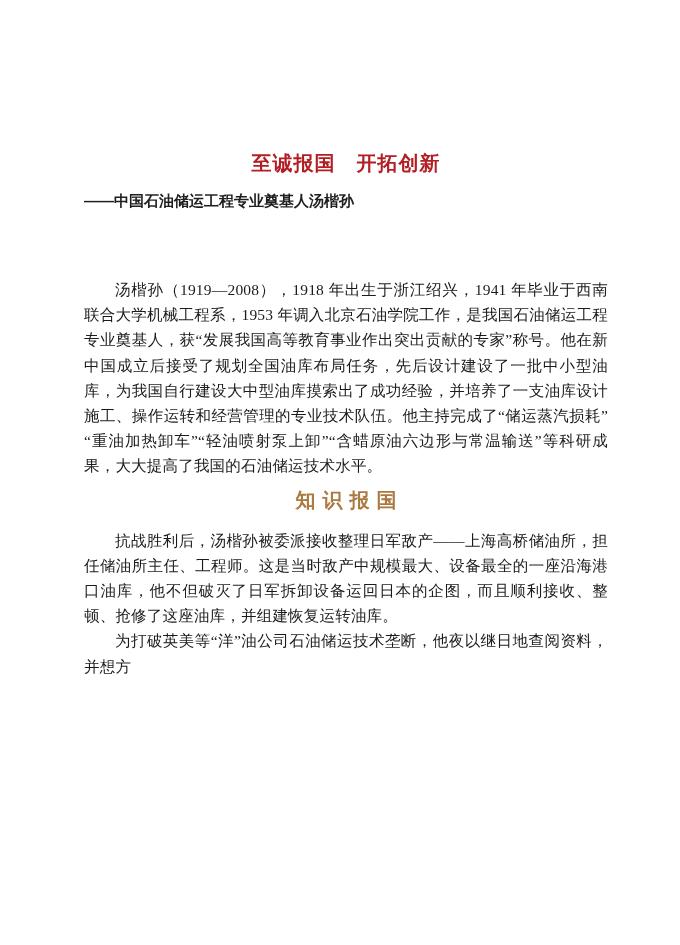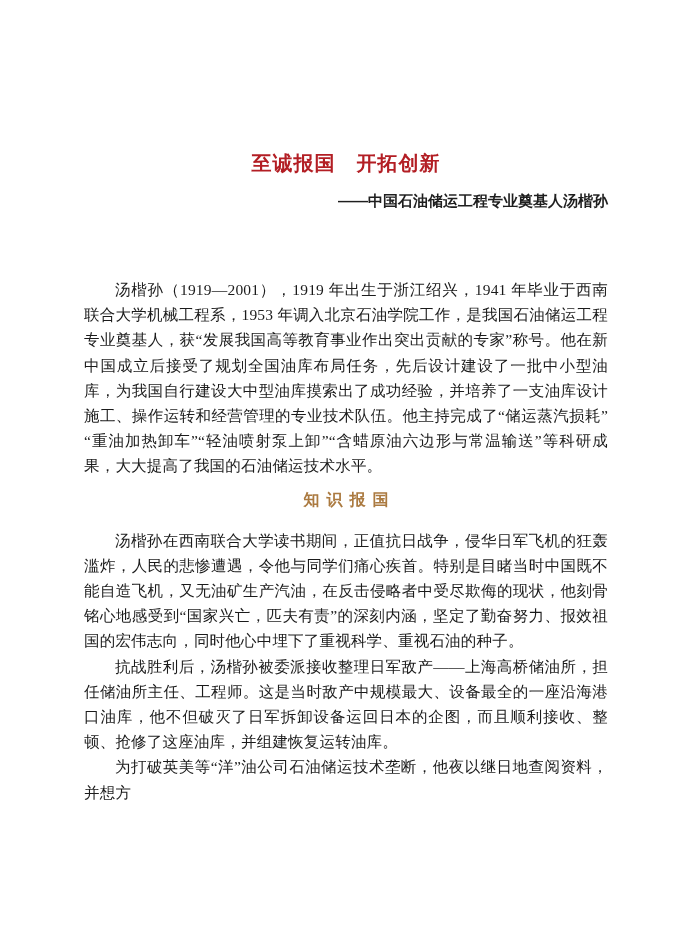--- a/index.html
+++ b/index.html
@@ -28,56 +28,54 @@
     text-align: center;
     font-size: 20px;
     line-height: 1.3;
     font-weight: bold;
     letter-spacing: 1px;
     color: var(--title, #b31e24);
     font-family: "Liberation Serif", "DejaVu Serif", serif;
   }
   .subtitle {
     margin-top: 15px;
-    text-align: right;
     font-size: 15px;
     line-height: 20px;
     font-weight: bold;
     color: #1e1e1e;
     font-family: "Liberation Sans", "DejaVu Sans", sans-serif;
   }
   .body-para {
     margin: 0;
     font-size: 15.5px;
     line-height: 25.2px;
     letter-spacing: 0.2px;
     text-align: justify;
     text-indent: 2em;
   }
   .intro {
     margin-top: 66px;
   }
   .section-heading {
     margin: 9px 0 16px 0;
     text-align: center;
-    font-size: 16px;
+    font-size: 20px;
     line-height: 24px;
     font-weight: bold;
     letter-spacing: 7px;
     text-indent: 7px; 
     color: var(--heading, #ab7a40);
     font-style: normal;
   }
 </style>
 </head>
 <body>
 
 <div class="page">
   <div class="content">
     <h1 class="title">至诚报国　开拓创新</h1>
     <div class="subtitle">——中国石油储运工程专业奠基人汤楷孙</div>
-    <p class="body-para intro">汤楷孙（1919—2001），1919 年出生于浙江绍兴，1941 年毕业于西南联合大学机械工程系，1953 年调入北京石油学院工作，是我国石油储运工程专业奠基人，获“发展我国高等教育事业作出突出贡献的专家”称号。他在新中国成立后接受了规划全国油库布局任务，先后设计建设了一批中小型油库，为我国自行建设大中型油库摸索出了成功经验，并培养了一支油库设计施工、操作运转和经营管理的专业技术队伍。他主持完成了“储运蒸汽损耗”“重油加热卸车”“轻油喷射泵上卸”“含蜡原油六边形与常温输送”等科研成果，大大提高了我国的石油储运技术水平。</p>
+    <p class="body-para intro">汤楷孙（1919—2008），1918 年出生于浙江绍兴，1941 年毕业于西南联合大学机械工程系，1953 年调入北京石油学院工作，是我国石油储运工程专业奠基人，获“发展我国高等教育事业作出突出贡献的专家”称号。他在新中国成立后接受了规划全国油库布局任务，先后设计建设了一批中小型油库，为我国自行建设大中型油库摸索出了成功经验，并培养了一支油库设计施工、操作运转和经营管理的专业技术队伍。他主持完成了“储运蒸汽损耗”“重油加热卸车”“轻油喷射泵上卸”“含蜡原油六边形与常温输送”等科研成果，大大提高了我国的石油储运技术水平。</p>
     <h2 class="section-heading">知识报国</h2>
-    <p class="body-para">汤楷孙在西南联合大学读书期间，正值抗日战争，侵华日军飞机的狂轰滥炸，人民的悲惨遭遇，令他与同学们痛心疾首。特别是目睹当时中国既不能自造飞机，又无油矿生产汽油，在反击侵略者中受尽欺侮的现状，他刻骨铭心地感受到“国家兴亡，匹夫有责”的深刻内涵，坚定了勤奋努力、报效祖国的宏伟志向，同时他心中埋下了重视科学、重视石油的种子。</p>
     <p class="body-para">抗战胜利后，汤楷孙被委派接收整理日军敌产——上海高桥储油所，担任储油所主任、工程师。这是当时敌产中规模最大、设备最全的一座沿海港口油库，他不但破灭了日军拆卸设备运回日本的企图，而且顺利接收、整顿、抢修了这座油库，并组建恢复运转油库。</p>
     <p class="body-para">为打破英美等“洋”油公司石油储运技术垄断，他夜以继日地查阅资料，并想方</p>
   </div>
 </div>
 
 </body></html>

